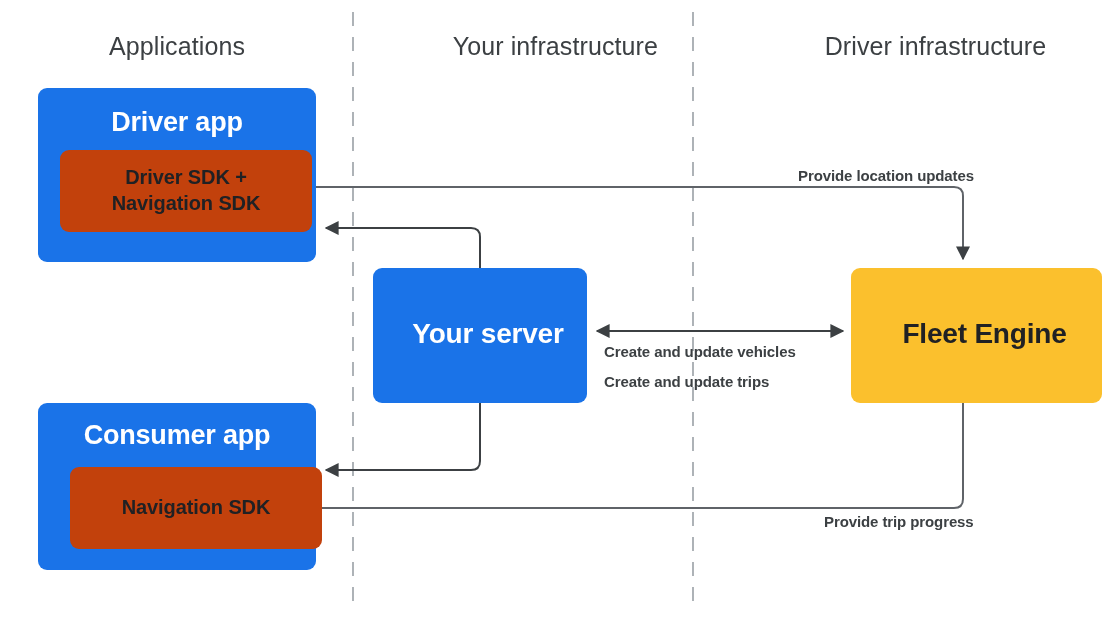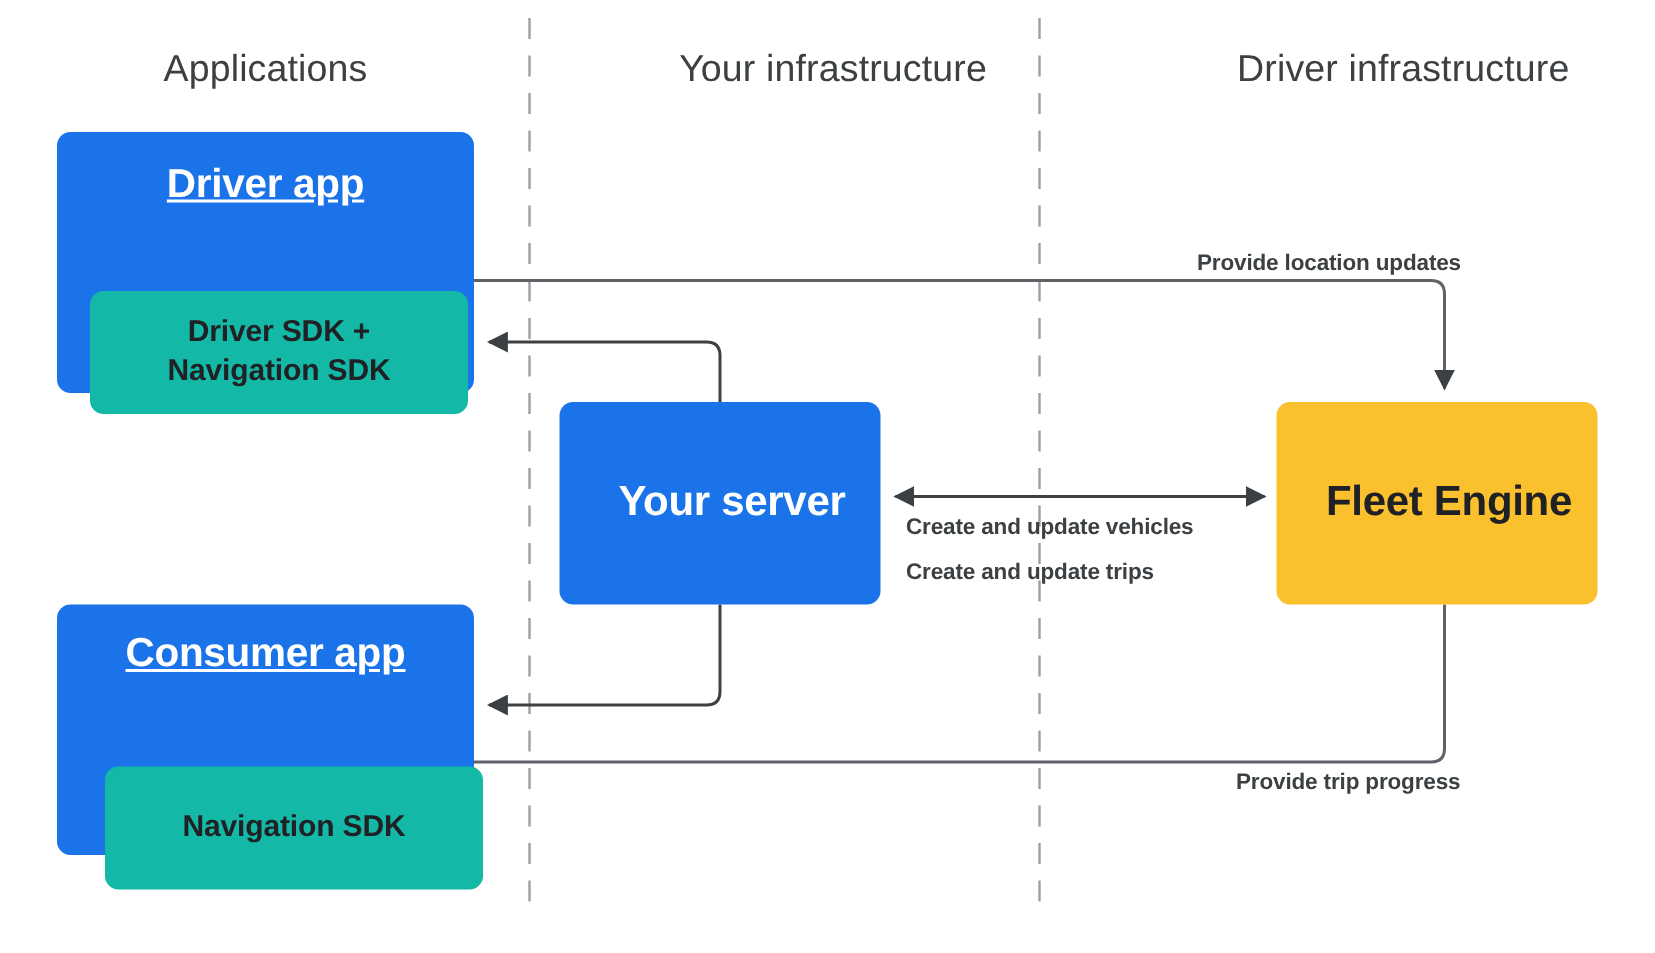--- a/index.html
+++ b/index.html
@@ -44,30 +44,28 @@
   }
   .app-title {
     position: absolute;
     left: 0;
     right: 0;
     text-align: center;
     color: #ffffff;
     font-size: 27px;
     font-weight: 700;
     letter-spacing: -0.2px;
-    text-decoration: underline;
   }
   .sdk-box {
     position: absolute;
-    background: #14b8a6;
+    background: #c2410c;
     border-radius: 9px;
     display: flex;
     align-items: center;
     justify-content: center;
-    margin-top: 44px;
   }
   .sdk-label {
     color: #202124;
     font-size: 20px;
     font-weight: 700;
     line-height: 1.28;
     text-align: center;
     letter-spacing: -0.1px;
   }
   .center-label {
@@ -144,21 +142,21 @@
       <div class="sdk-label">
         <div>Navigation SDK</div>
       </div>
     </div>
   </div>
 
   <div class="node node-blue" style="left:373px; top:268px; width:214px; height:135px;">
     <div class="center-label on-blue" style="top:50px;">Your server</div>
   </div>
 
-  <div class="node node-yellow" style="left:851px; top:268px; width:214px; height:135px;">
+  <div class="node node-yellow" style="left:851px; top:268px; width:251px; height:135px;">
     <div class="center-label on-yellow" style="top:50px;">Fleet Engine</div>
   </div>
 
   <div class="edge-label centered" style="left:798px; top:165px; width:330px; text-align:left;">Provide location updates</div>
 
   <div class="edge-label" style="left:604px; top:341px;text-align:center;">Create and update vehicles</div>
   <div class="edge-label" style="left:604px; top:371px;">Create and update trips</div>
 
   <div class="edge-label" style="left:824px; top:511px;text-align:center;">Provide trip progress</div>
 

